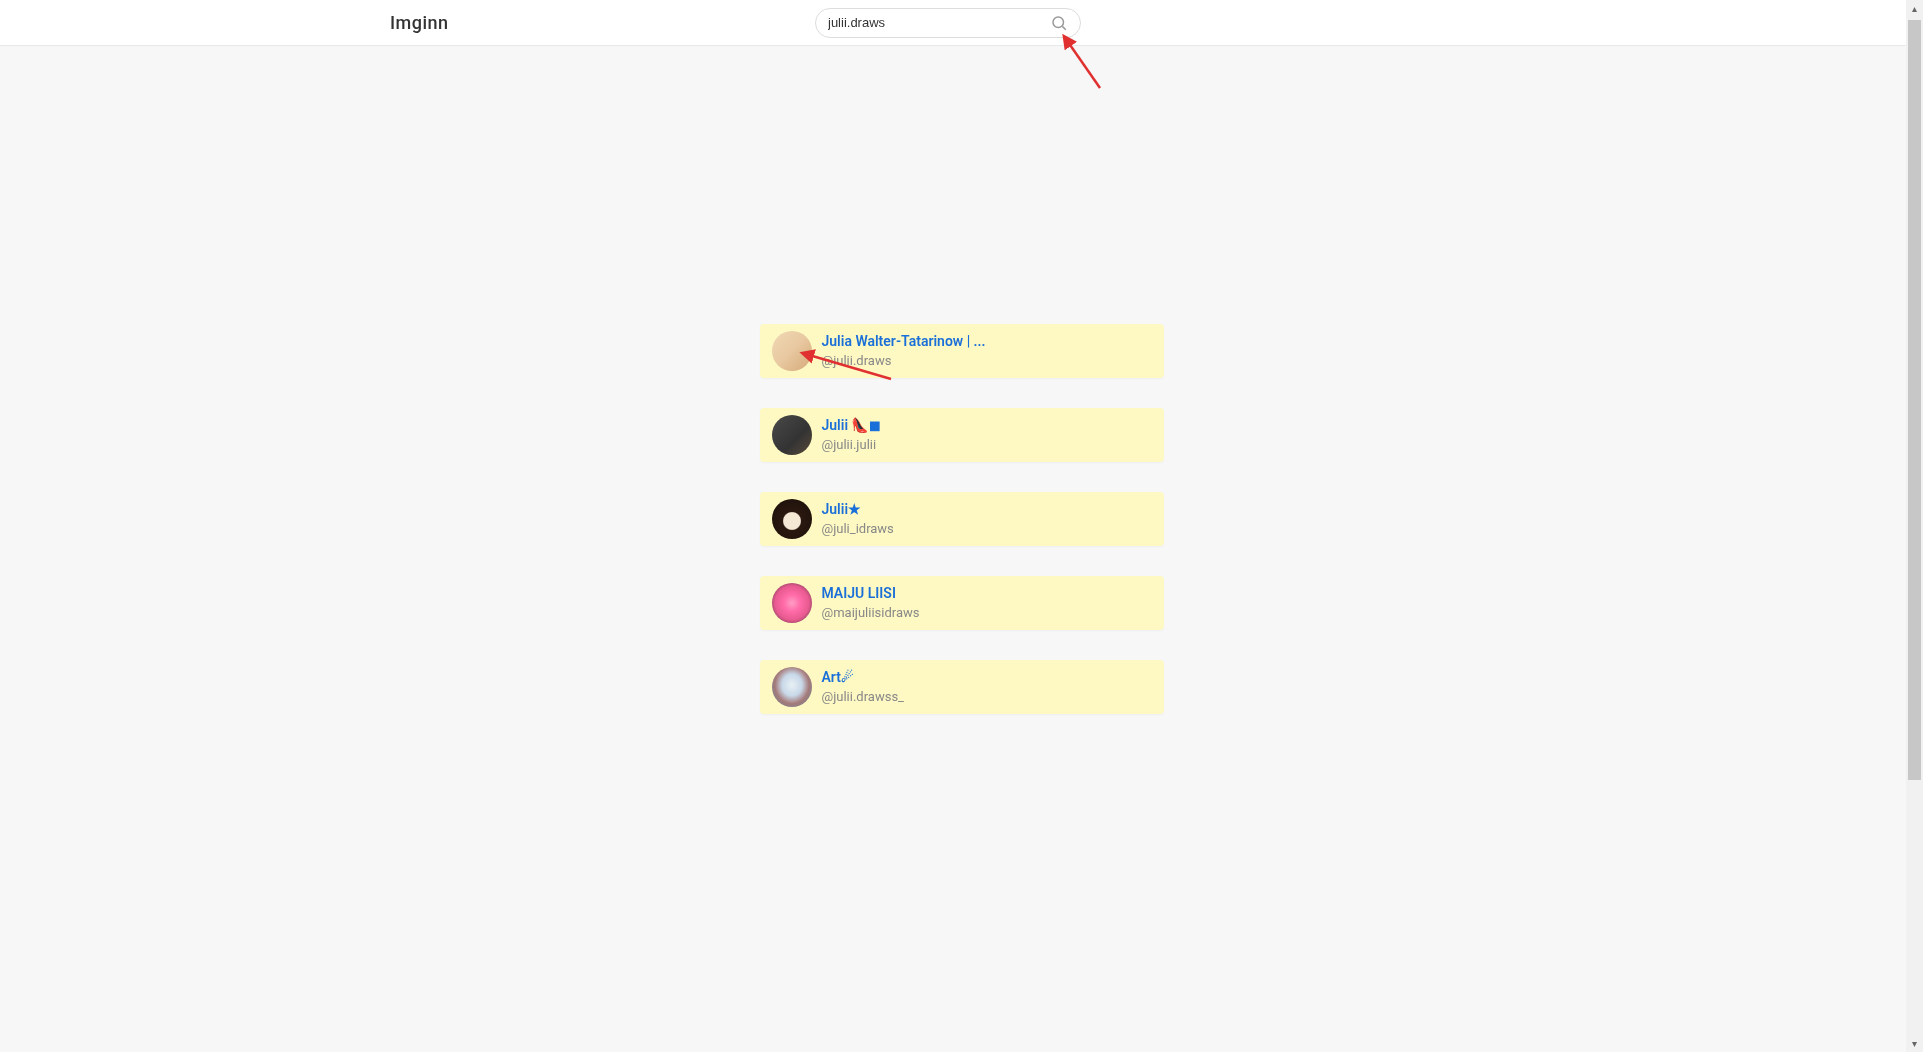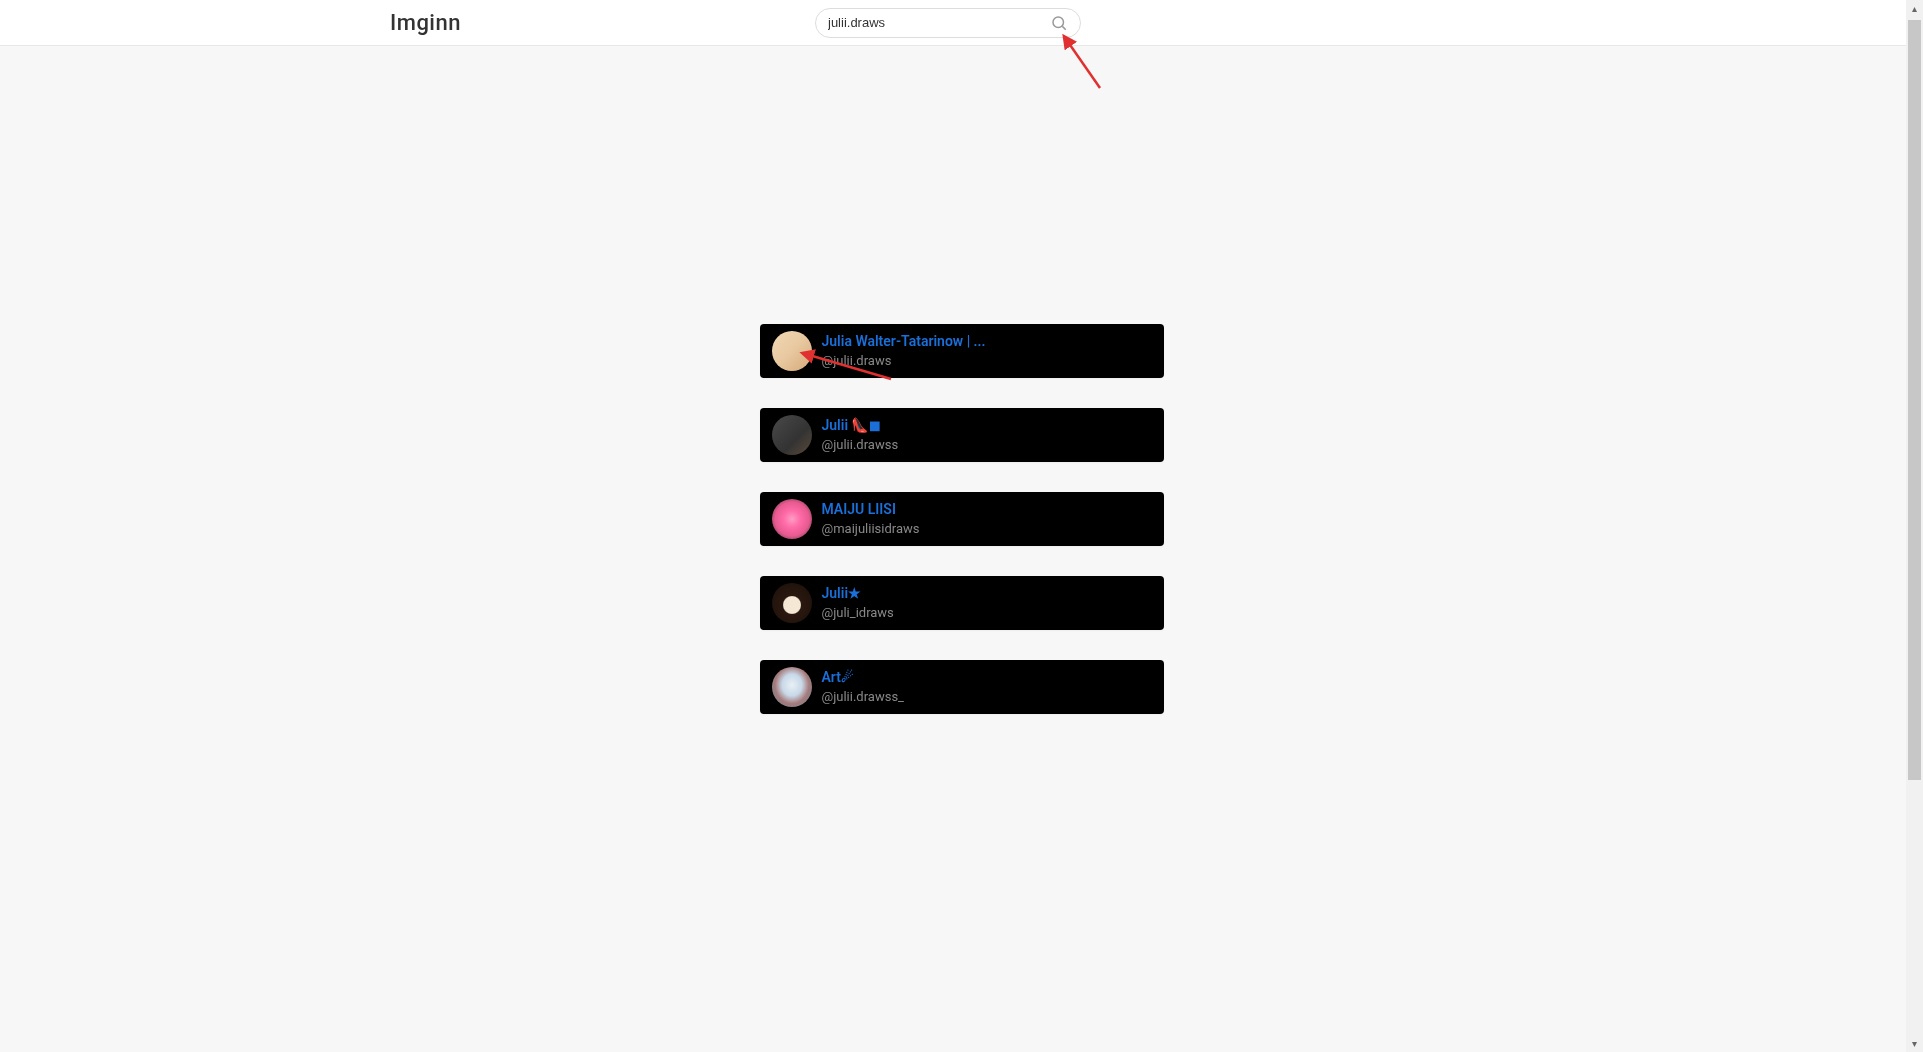--- a/index.html
+++ b/index.html
@@ -14,21 +14,21 @@
     .header {
       background: #ffffff;
       border-bottom: 1px solid #e8e8e8;
       height: 46px;
       display: flex;
       align-items: center;
       padding: 0 390px 0 390px;
       position: relative;
     }
     .logo {
-      font-size: 22px;
+      font-size: 18px;
       font-weight: 500;
       color: #333;
       letter-spacing: 0.5px;
     }
     .search-container {
       position: absolute;
       left: 815px;
       top: 50%;
       transform: translateY(-50%);
       width: 266px;
@@ -57,21 +57,21 @@
     }
     .search-icon svg { width: 18px; height: 18px; }
     .results-container {
       width: 404px;
       margin: 278px auto 0;
       display: flex;
       flex-direction: column;
       gap: 30px;
     }
     .result-card {
-      background: #000000;
+      background: #fef9c3;
       border-radius: 4px;
       height: 54px;
       display: flex;
       align-items: center;
       padding: 0 12px;
       cursor: pointer;
       box-shadow: 0 1px 2px rgba(0,0,0,0.04);
     }
     .avatar {
       width: 40px;
@@ -146,35 +146,35 @@
       <div class="avatar" style="background: linear-gradient(135deg, rgb(240, 217, 181) 0%, rgb(232, 200, 160) 50%, rgb(212, 168, 120) 100%);"></div>
       <div class="result-text">
         <div class="display-name">Julia Walter-Tatarinow | ...</div>
         <div class="username">@julii.draws</div>
       </div>
     </div>
     <div class="result-card">
       <div class="avatar" style="background: linear-gradient(135deg, rgb(74, 74, 74) 0%, rgb(51, 51, 51) 60%, rgb(90, 74, 58) 100%);"></div>
       <div class="result-text">
         <div class="display-name">Julii 👠◼</div>
-        <div class="username">@julii.drawss</div>
+        <div class="username">@julii.julii</div>
+      </div>
+    </div>
+    <div class="result-card">
+      <div class="avatar" style="background: radial-gradient(circle at 50% 55%, rgb(245, 232, 213) 0%, rgb(245, 232, 213) 28%, rgb(42, 24, 16) 32%, rgb(26, 15, 8) 100%);"></div>
+      <div class="result-text">
+        <div class="display-name">Julii★</div>
+        <div class="username">@juli_idraws</div>
       </div>
     </div>
     <div class="result-card">
       <div class="avatar" style="background: radial-gradient(circle, rgb(255, 158, 197) 0%, rgb(255, 107, 168) 30%, rgb(232, 90, 144) 60%, rgb(42, 42, 42) 100%);"></div>
       <div class="result-text">
         <div class="display-name">MAIJU LIISI</div>
         <div class="username">@maijuliisidraws</div>
-      </div>
-    </div>
-    <div class="result-card">
-      <div class="avatar" style="background: radial-gradient(circle at 50% 55%, rgb(245, 232, 213) 0%, rgb(245, 232, 213) 28%, rgb(42, 24, 16) 32%, rgb(26, 15, 8) 100%);"></div>
-      <div class="result-text">
-        <div class="display-name">Julii★</div>
-        <div class="username">@juli_idraws</div>
       </div>
     </div>
     <div class="result-card">
       <div class="avatar" style="background: radial-gradient(at 50% 45%, rgb(232, 240, 245) 0%, rgb(200, 216, 232) 35%, rgb(165, 122, 122) 60%, rgb(90, 138, 160) 100%);"></div>
       <div class="result-text">
         <div class="display-name">Art☄</div>
         <div class="username">@julii.drawss_</div>
       </div>
     </div>
   </div>

